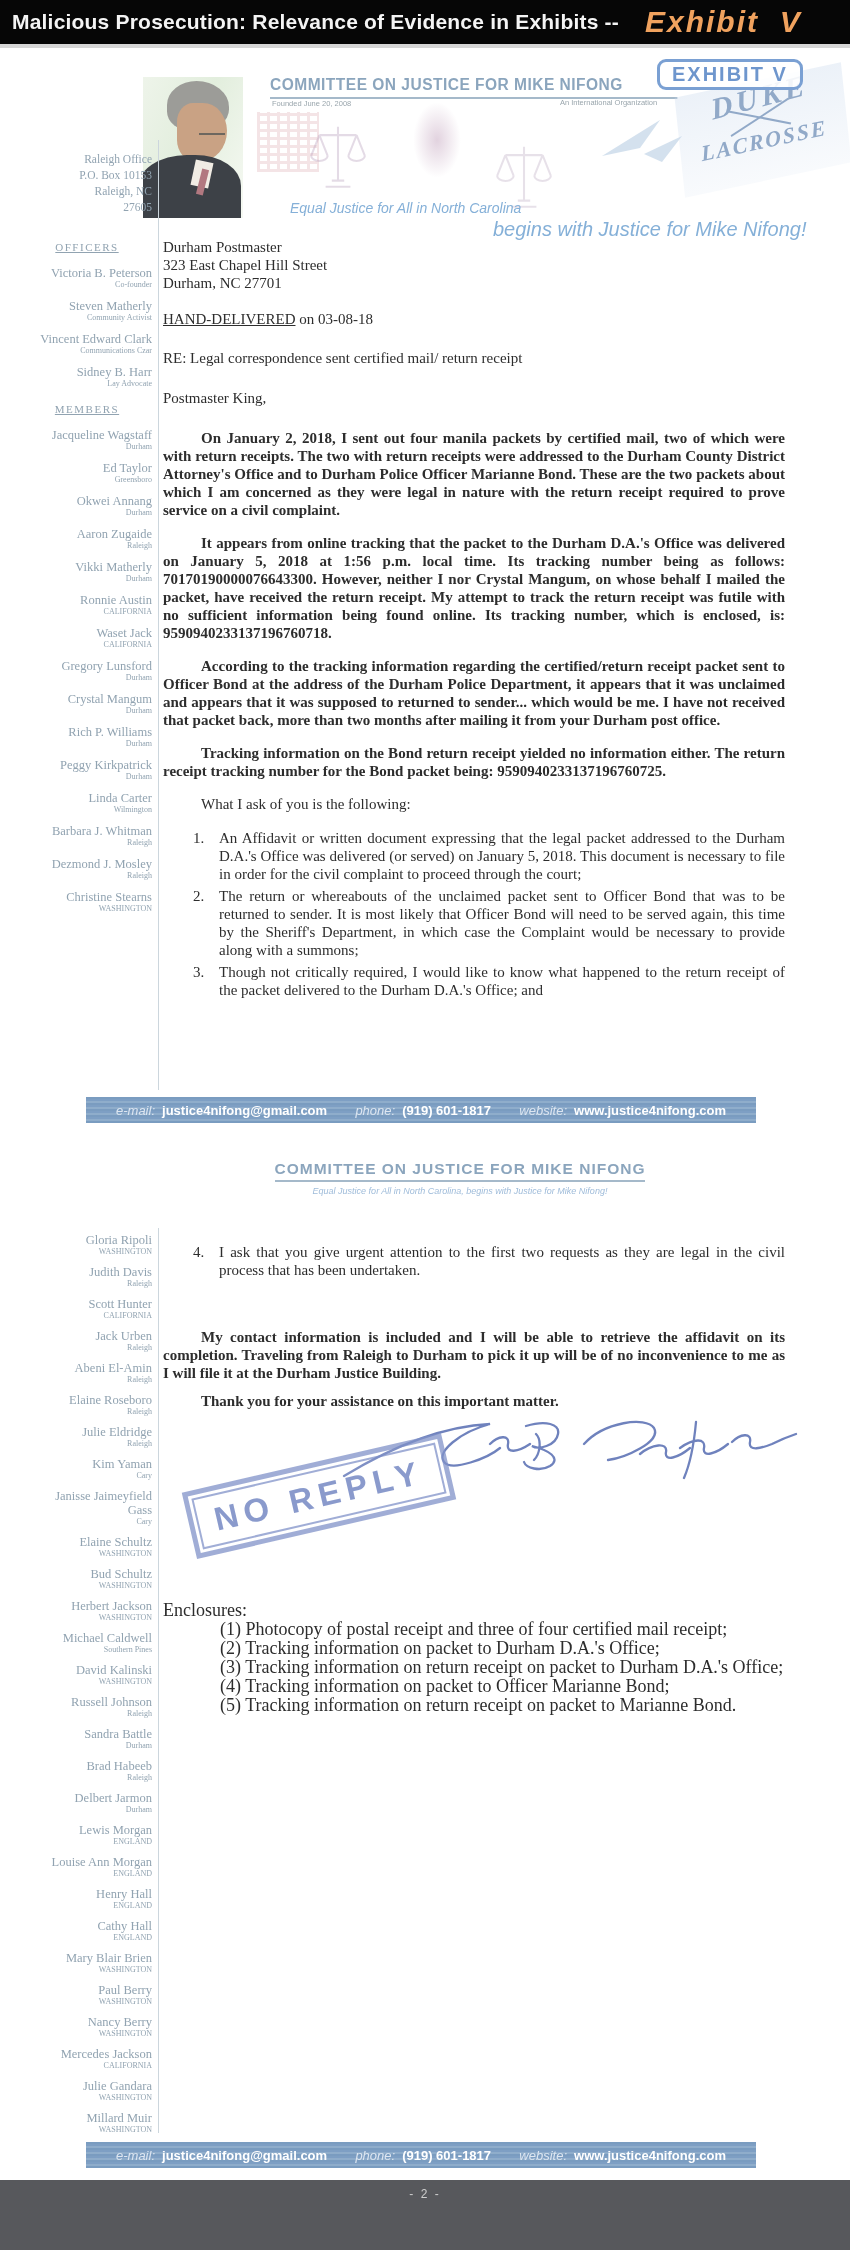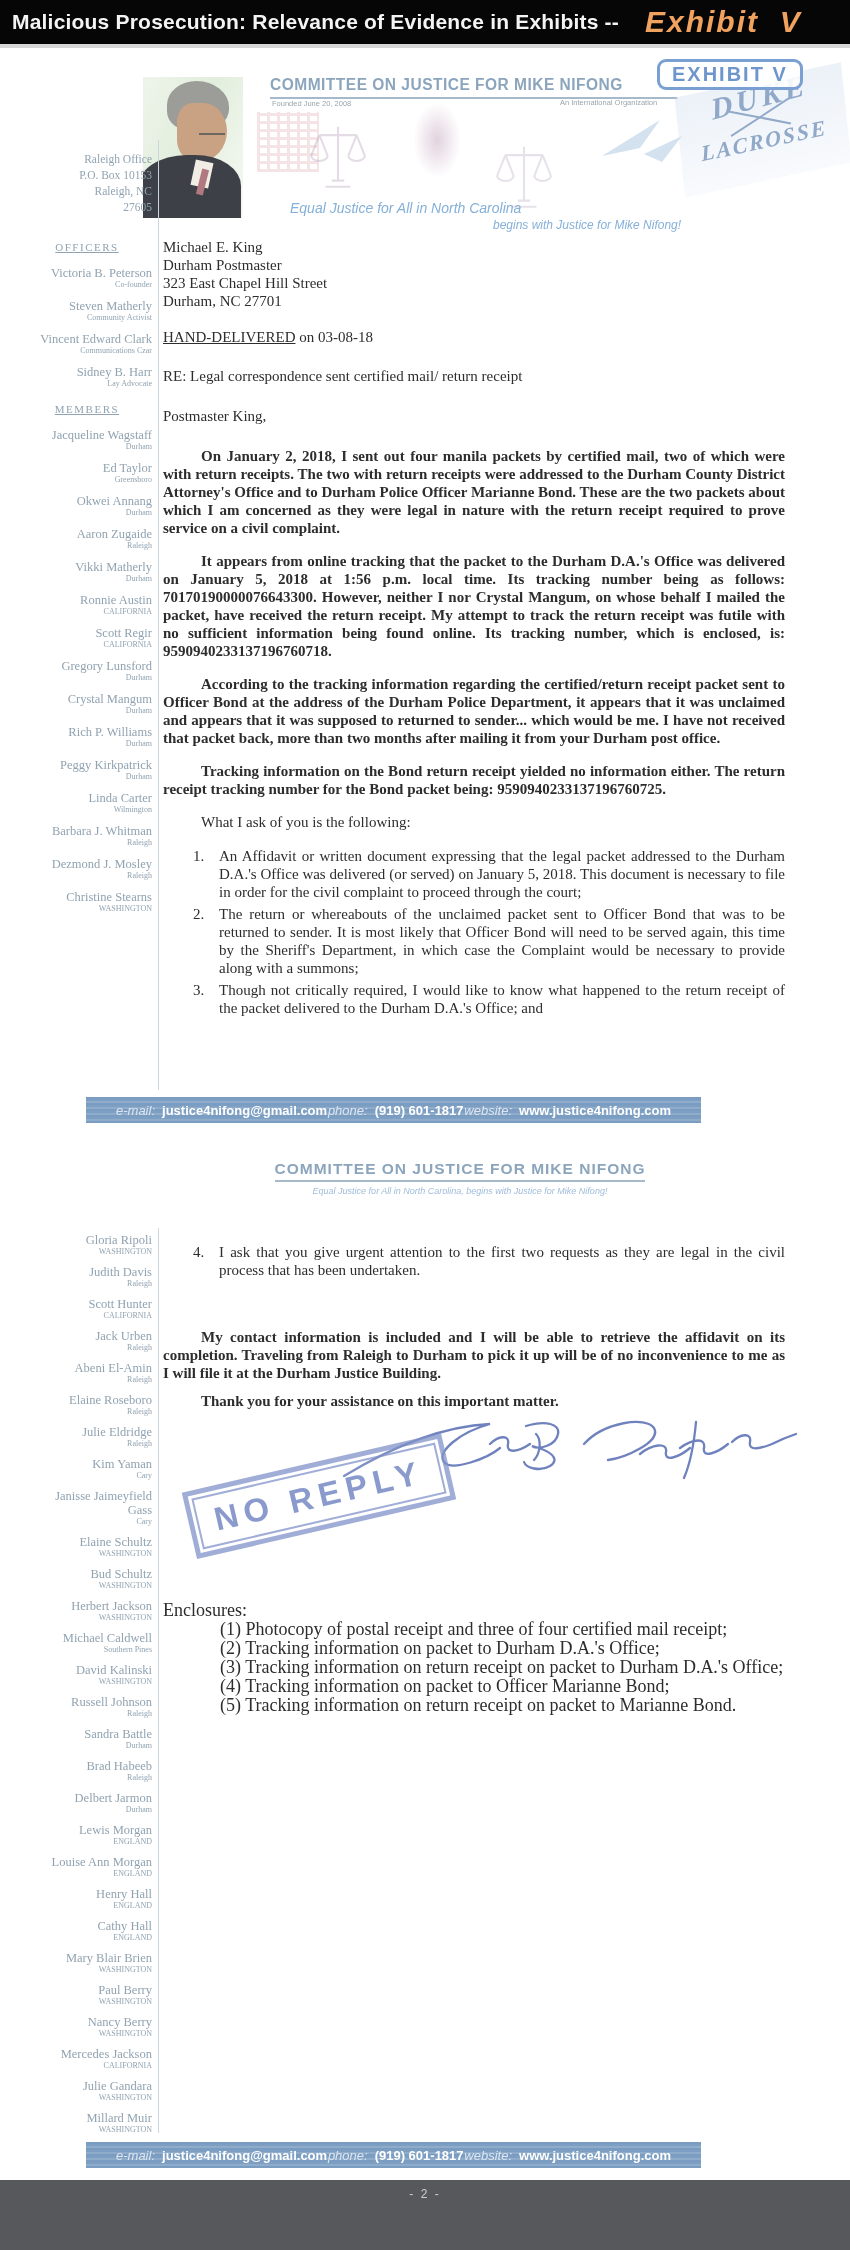--- a/index.html
+++ b/index.html
@@ -49,21 +49,21 @@
       background:linear-gradient(rgba(200,216,236,.35),rgba(200,216,236,.12));
       color:#91a9c8;font-family:"Liberation Serif",serif;font-weight:bold;font-style:italic;
       text-align:center;line-height:1;}
   .duke-wm .duke{font-size:30px;letter-spacing:4px;display:block;margin-top:2px;transform:rotate(-3deg);}
   .duke-wm .lacrosse{font-size:22px;letter-spacing:2px;display:block;margin-top:18px;}
   .duke-wm .stick{position:absolute;left:50px;top:36px;width:66px;height:2px;background:#91a9c8;}
   .duke-wm .s1{transform:rotate(22deg);}.duke-wm .s2{transform:rotate(-22deg);}
   .tag1{position:absolute;left:290px;top:200px;font-family:"Liberation Sans",sans-serif;
         font-style:italic;font-size:14px;color:#85b0d8;}
   .tag2{position:absolute;left:493px;top:218px;font-family:"Liberation Sans",sans-serif;
-        font-style:italic;font-size:12px;color:#85b0d8;}
+        font-style:italic;font-size:20px;color:#85b0d8;}
   
   .sb{position:absolute;left:28px;width:124px;text-align:right;color:#91a3b1;
       font-family:"Liberation Serif",serif;}
   .sb1{top:152px;}  .sb2{top:1233px;}
   .sb-rule{position:absolute;left:158px;width:1px;background:#ccd6dd;}
   .rule1{top:140px;height:950px;} .rule2{top:1228px;height:905px;}
   .sb-addr{font-size:11.5px;line-height:1.38;margin-bottom:26px;}
   .sb-head{font-size:11px;letter-spacing:1.5px;text-decoration:underline;
            text-align:center;margin:14px 6px 13px 0;}
   .sb-name{font-size:12.5px;line-height:1.12;}
@@ -99,21 +99,21 @@
   .encl{position:absolute;left:163px;top:1601px;font-size:18px;line-height:19px;color:#2d2d2d;}
   .encl-items{margin-left:57px;}
   
   .p2-title-wrap{position:absolute;left:160px;top:1160px;width:600px;text-align:center;}
   .p2-title{display:inline-block;font-family:"Liberation Sans",sans-serif;font-weight:bold;
             font-size:15.5px;letter-spacing:1px;color:#8ba5bd;
             border-bottom:2px solid #a5b9ca;padding-bottom:2px;}
   .p2-tag{position:absolute;left:160px;top:1186px;width:600px;text-align:center;
           font-family:"Liberation Sans",sans-serif;font-style:italic;font-size:9px;color:#9fbcda;}
   
-  .footer{position:absolute;left:86px;width:615px;height:26px;
+  .footer{position:absolute;left:86px;width:670px;height:26px;
           background:repeating-linear-gradient(0deg,#7a9cc0 0 2px,#8fadcb 2px 4px,#7e9fc4 4px 6px);
           display:flex;align-items:center;justify-content:space-between;
           font-family:"Liberation Sans",sans-serif;font-size:13px;padding:0 30px;box-sizing:border-box;}
   .footer1{top:1097px;} .footer2{top:2142px;}
   .f-label{font-style:italic;color:#dde6f1;margin-right:7px;}
   .f-val{color:#ffffff;font-weight:bold;}
   .f-group{display:flex;align-items:baseline;}
   
   .bottom-strip{position:absolute;left:0;top:2180px;width:850px;height:70px;background:#57585c;}
   .pagenum{text-align:center;color:#cfcfcf;font-family:"Liberation Sans",sans-serif;
@@ -229,21 +229,21 @@
           <div class="sb-name">Vikki Matherly</div>
           <div class="sb-detail">Durham</div>
         </div>
 
         <div>
           <div class="sb-name">Ronnie Austin</div>
           <div class="sb-detail">CALIFORNIA</div>
         </div>
 
         <div>
-          <div class="sb-name">Scott Regir</div>
+          <div class="sb-name">Waset Jack</div>
           <div class="sb-detail">CALIFORNIA</div>
         </div>
 
         <div>
           <div class="sb-name">Gregory Lunsford</div>
           <div class="sb-detail">Durham</div>
         </div>
 
         <div>
           <div class="sb-name">Crystal Mangum</div>
@@ -278,21 +278,20 @@
         <div>
           <div class="sb-name">Christine Stearns</div>
           <div class="sb-detail">WASHINGTON</div>
         </div>
       </div>
   </div>
 
   <div class="body1">
     <div class="addr-block">
 
-    <div>Michael E. King</div>
         <div>Durham Postmaster</div>
         <div>323 East Chapel Hill Street</div>
         <div>Durham, NC 27701</div>
       </div>
     <div class="hd-line">
       <span class="u">HAND-DELIVERED</span><span> on 03-08-18</span>
     </div>
     <div class="re-line">RE:  Legal correspondence sent certified mail/ return receipt</div>
     <div class="salute">Postmaster King,</div>
     <div>

